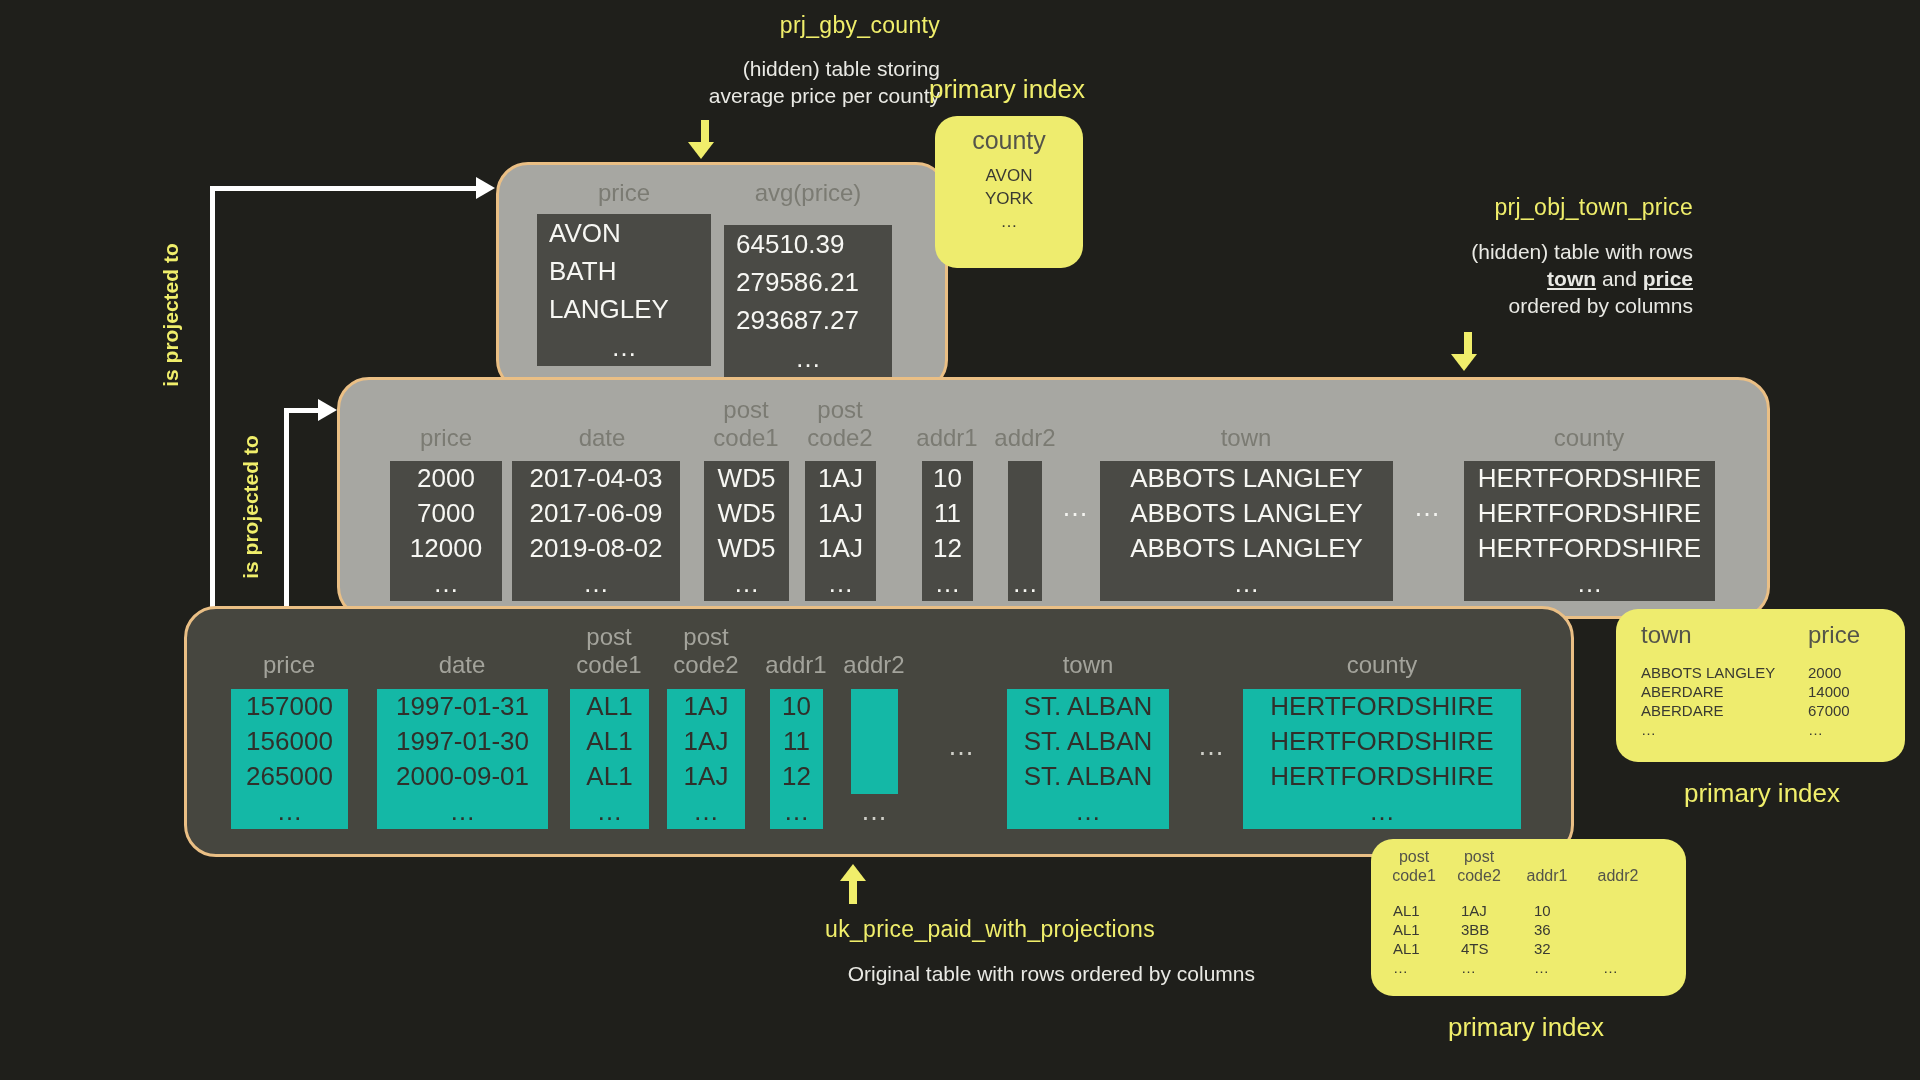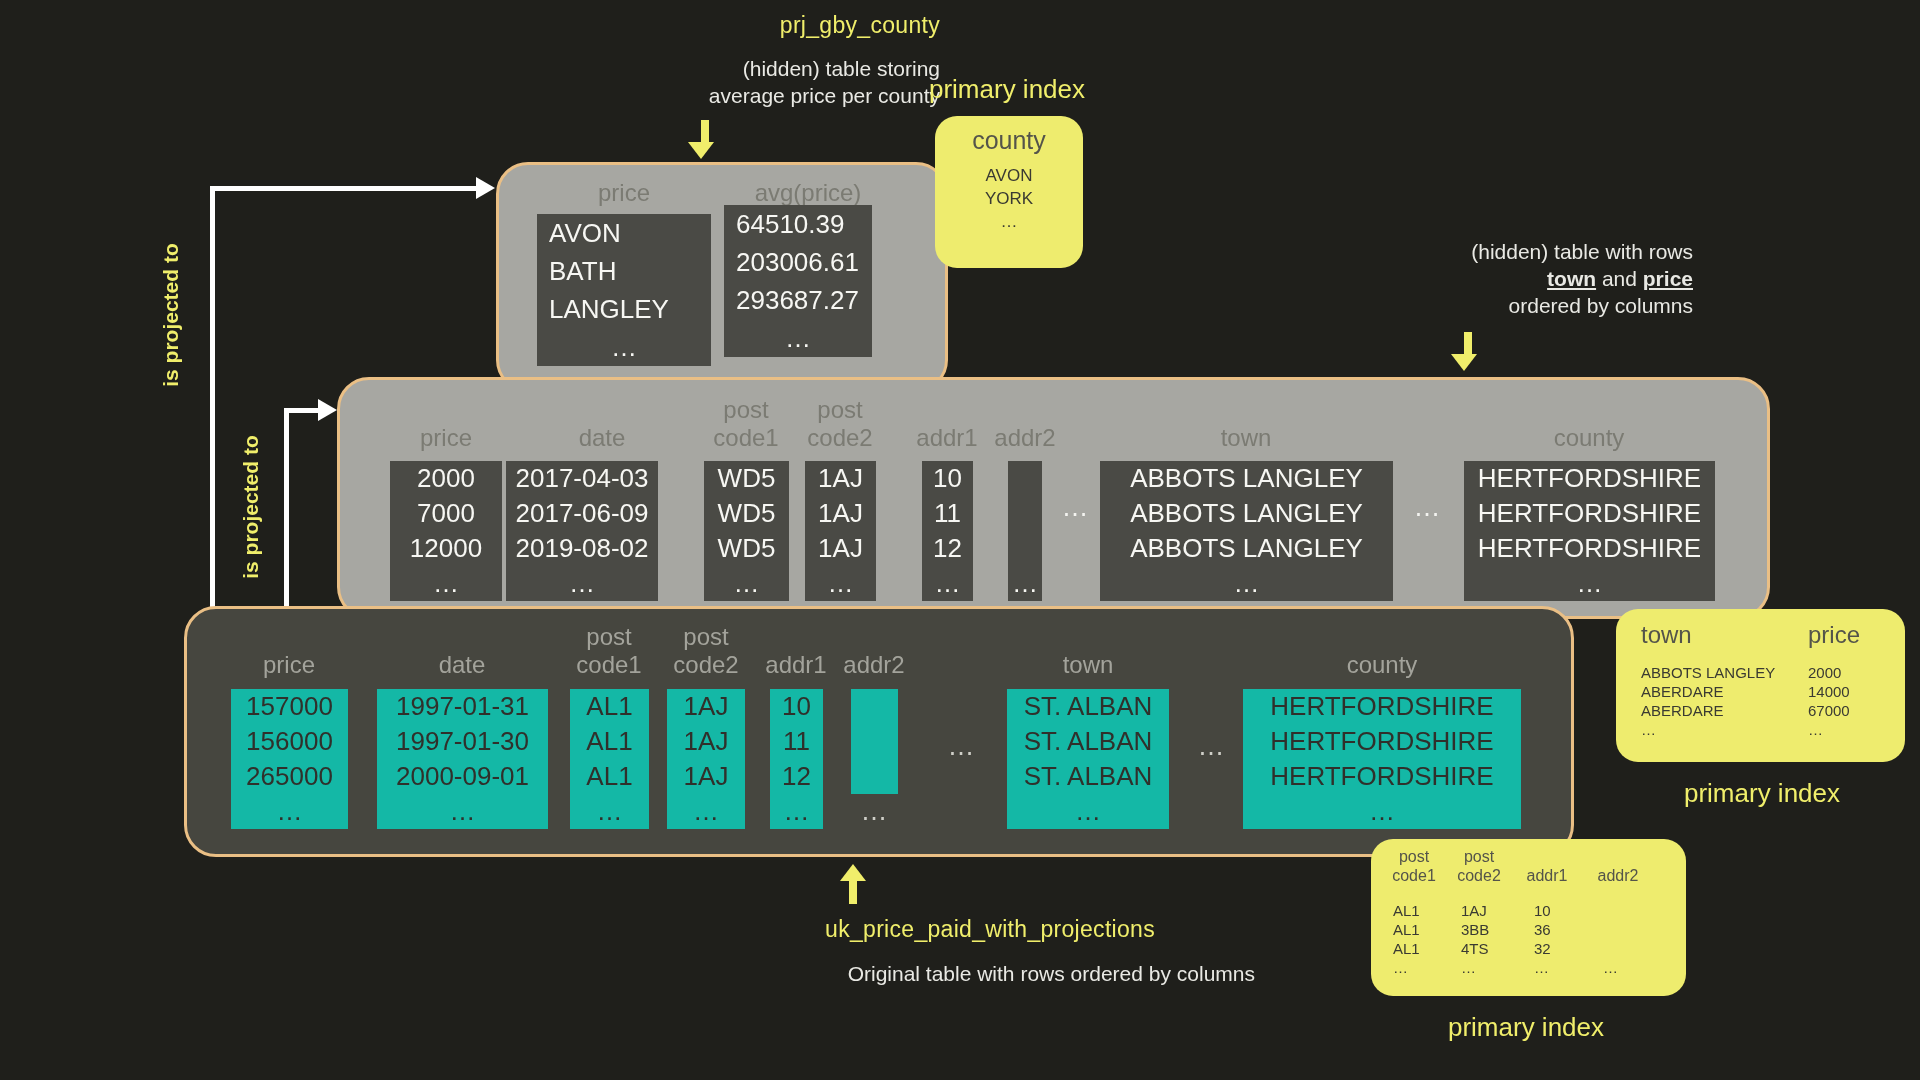--- a/index.html
+++ b/index.html
@@ -75,38 +75,39 @@
 
   <div class="tbl light" style="left:496px;top:162px;width:452px;height:230px;z-index:2">
     <div class="hdr on-light" style="left:45px;top:14px;width:160px">price</div>
     <div class="hdr on-light" style="left:229px;top:14px;width:160px">avg(price)</div>
     <div class="colblk dark al lh38" style="left:38px;top:49px;width:174px">
         <div class="cell">AVON</div>
         <div class="cell">BATH</div>
         <div class="cell">LANGLEY</div>
         <div class="cell">…</div>
       </div>
-    <div class="colblk dark al lh38" style="left:225px;top:40px;width:148px">
+    <div class="colblk dark al lh38" style="left:225px;top:60px;width:168px">
         <div class="cell">64510.39</div>
-        <div class="cell">203006.61</div>
+        <div class="cell">279586.21</div>
         <div class="cell">293687.27</div>
         <div class="cell">…</div>
       </div>
   </div>
 
   <div class="ylabel" style="left:857px;top:74px;width:300px">primary index</div>
   <div class="ybox" style="left:935px;top:116px;width:148px;height:152px">
     <div class="ibx-hdr ctr" style="left:0;top:10px;width:100%;font-size:25px">county</div>
     <div class="ibx-col big ctr" style="left:0;top:48px;width:100%;font-size:17px">
         <div class="cell">AVON</div>
         <div class="cell">YORK</div>
         <div class="cell">…</div>
       </div>
   </div>
 
+  <div class="title" style="left:1243px;top:194px;width:450px">prj_obj_town_price</div>
   <div class="sub" style="left:1243px;top:238px;width:450px">
     <div>(hidden) table with rows</div>
     <div><span class="bu">town</span><span> and </span><span class="bu">price</span></div>
     <div>ordered by columns</div>
   </div>
   <div class="yshaft" style="left:1464px;top:332px;height:24px"></div>
   <div class="yhead-down" style="left:1451px;top:354px"></div>
 
   <div class="tbl light" style="left:337px;top:377px;width:1433px;height:242px;z-index:3">
     <div class="hdr on-light" style="left:26px;top:44px;width:160px">price</div>
@@ -119,21 +120,21 @@
     <div class="hdr on-light" style="left:605px;top:44px;width:160px">addr2</div>
     <div class="hdr on-light" style="left:826px;top:44px;width:160px">town</div>
     <div class="hdr on-light" style="left:1169px;top:44px;width:160px">county</div>
 
     <div class="colblk dark" style="left:50px;top:81px;width:112px">
         <div class="cell">2000</div>
         <div class="cell">7000</div>
         <div class="cell">12000</div>
         <div class="cell">…</div>
       </div>
-    <div class="colblk dark" style="left:166px;top:81px;width:152px">
+    <div class="colblk dark" style="left:172px;top:81px;width:168px">
         <div class="cell">2017-04-03</div>
         <div class="cell">2017-06-09</div>
         <div class="cell">2019-08-02</div>
         <div class="cell">…</div>
       </div>
     <div class="colblk dark" style="left:364px;top:81px;width:85px">
         <div class="cell">WD5</div>
         <div class="cell">WD5</div>
         <div class="cell">WD5</div>
         <div class="cell">…</div>

